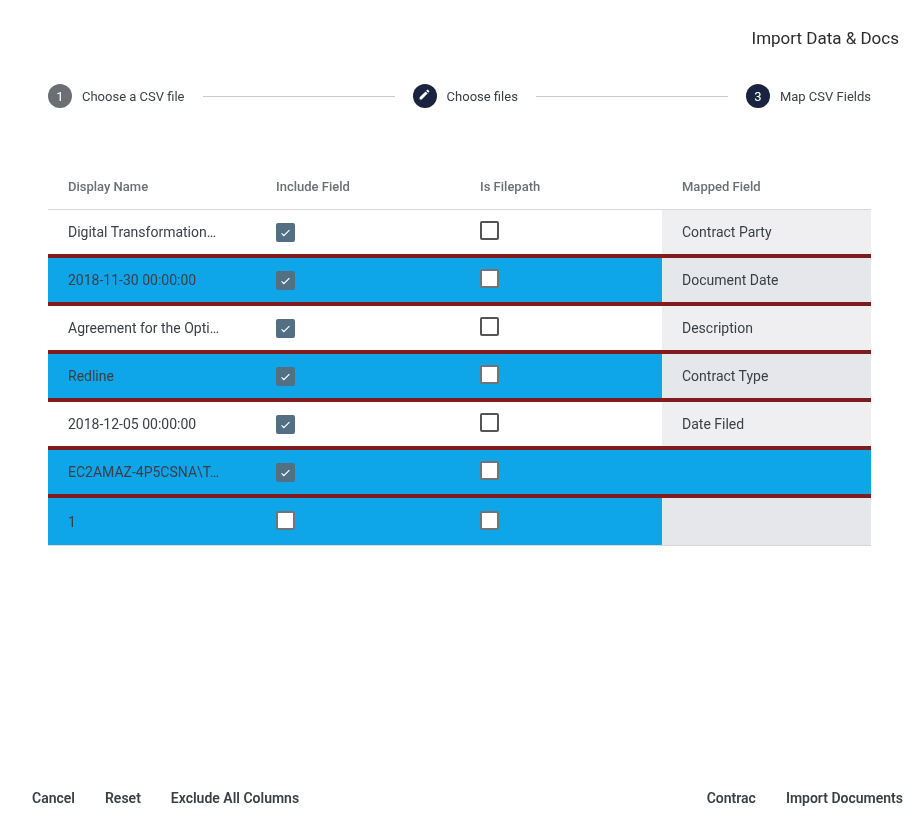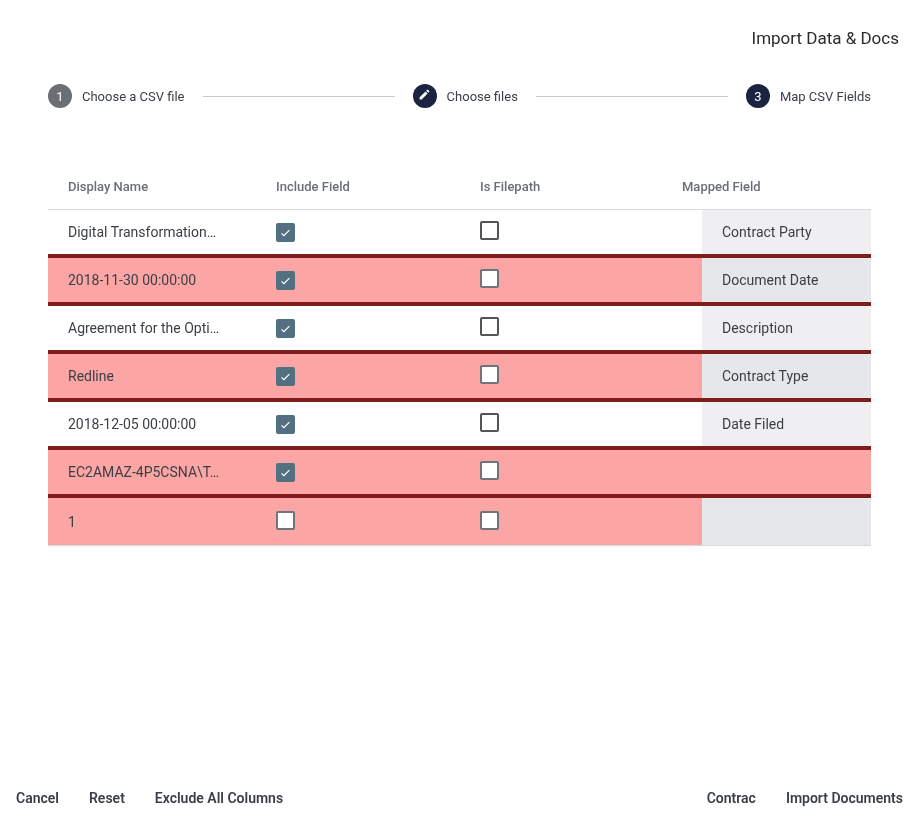--- a/index.html
+++ b/index.html
@@ -65,21 +65,21 @@
     border-bottom: 1px solid #d7d9db;
     color: #6a6f74;
     font-size: 13px;
     font-weight: 500;
     min-height: 46px;
   }
   .th { padding: 0 20px; }
   .tbody-row {
     border-bottom: 4px solid #7f1d1d;
   }
-  .tbody-row.alt { background: #fca5a5; }
+  .tbody-row.alt { background: #0ea5e9; }
   .tbody-row:last-child { border-bottom: 1px solid #d7d9db; }
   .cell { padding: 0 20px; font-size: 14px; color: #3a3f45; }
   .cell.name {
     white-space: nowrap;
     overflow: hidden;
     text-overflow: ellipsis;
   }
   .cell.mapped {
     padding: 0;
     align-self: stretch;
@@ -88,21 +88,20 @@
   }
   .mapped-box {
     background: #e5e7ea;
     width: 100%;
     height: 100%;
     display: flex;
     align-items: center;
     padding: 8px 20px;
     font-size: 14px;
     color: #3a3f45;
-    margin-left: 40px;
   }
   .mapped-box.lighter { background: #efeff1; }
   .checkbox {
     width: 19px;
     height: 19px;
     border: 2px solid #555;
     border-radius: 2px;
     display: inline-flex;
     align-items: center;
     justify-content: center;
@@ -113,21 +112,21 @@
     background: #537083;
     border-color: #537083;
   }
   .checkbox svg {
     width: 13px; height: 13px; fill: #fff; display:none;
   }
   .checkbox.checked svg { display:block; }
   .alt .checkbox:not(.checked) { border-color: #6f7479; }
   .footer {
     position: absolute;
-    left: 0; right: 0; bottom: 0;
+    left: 16px; right: 0; bottom: 0;
     padding: 18px 16px 18px 16px;
     display: flex;
     align-items: center;
     justify-content: space-between;
     font-size: 14px;
     font-weight: 600;
     color: #3a3f45;
   }
   .footer-left, .footer-right {
     display: flex;

